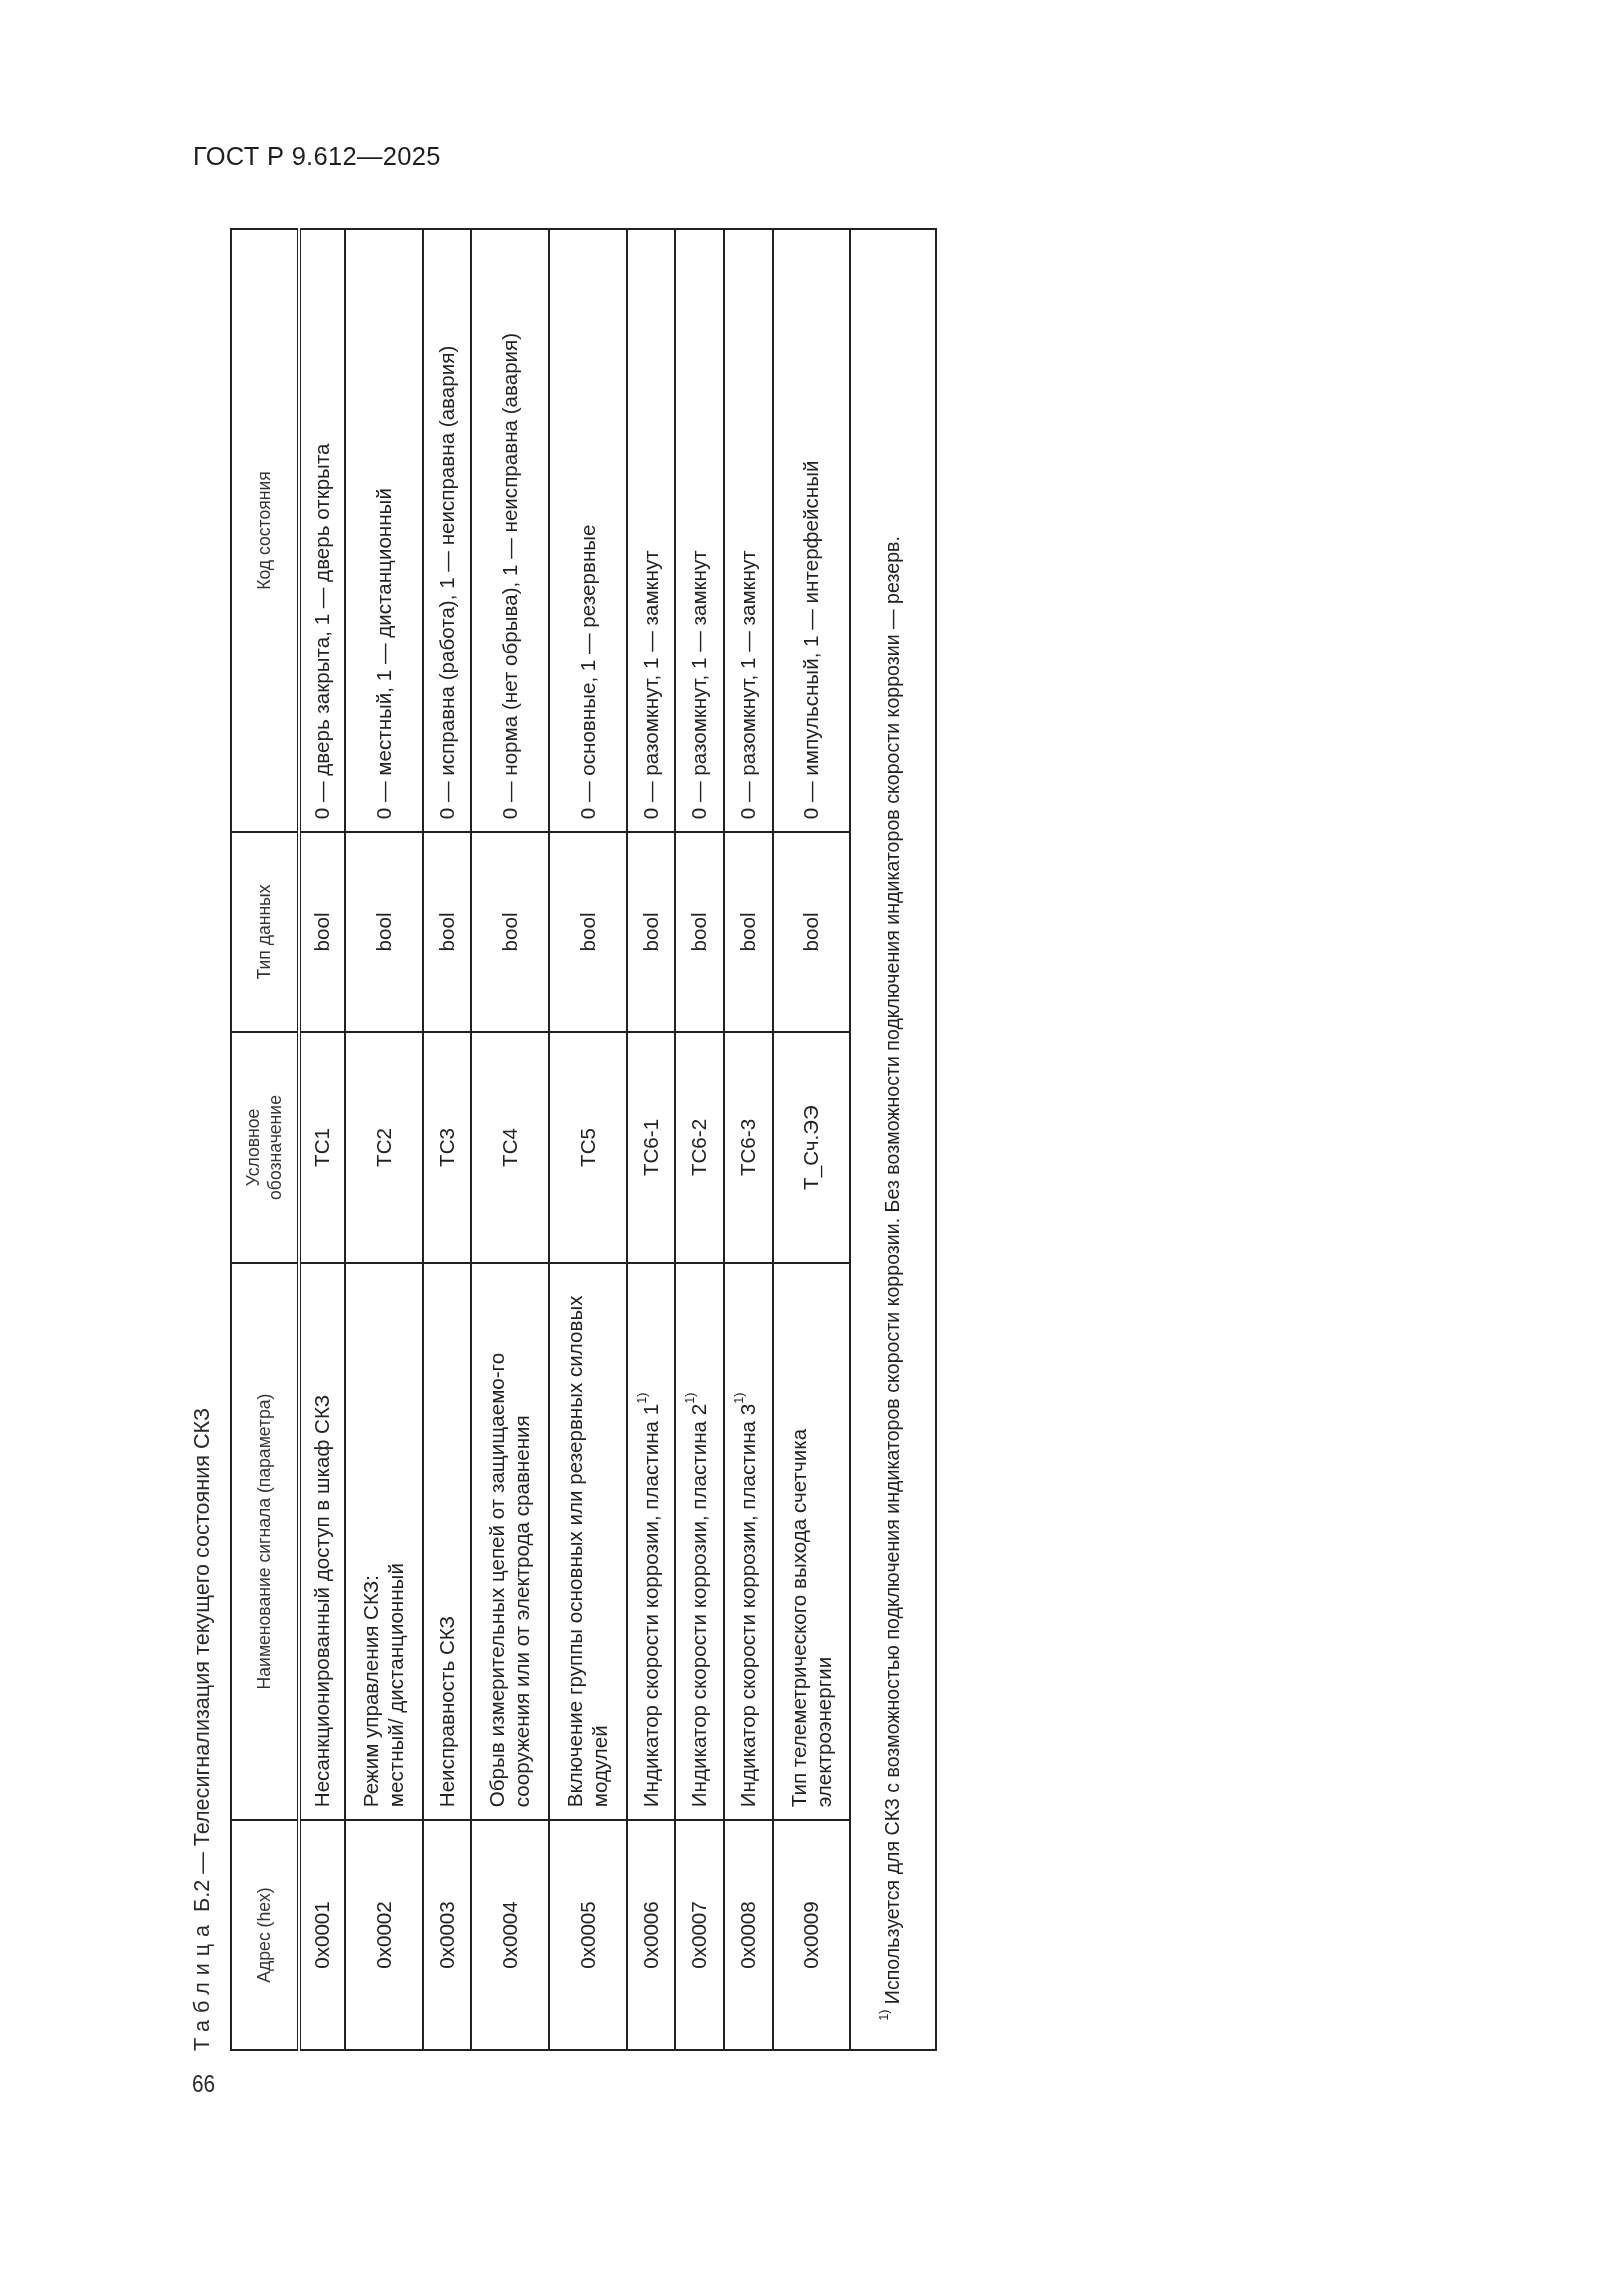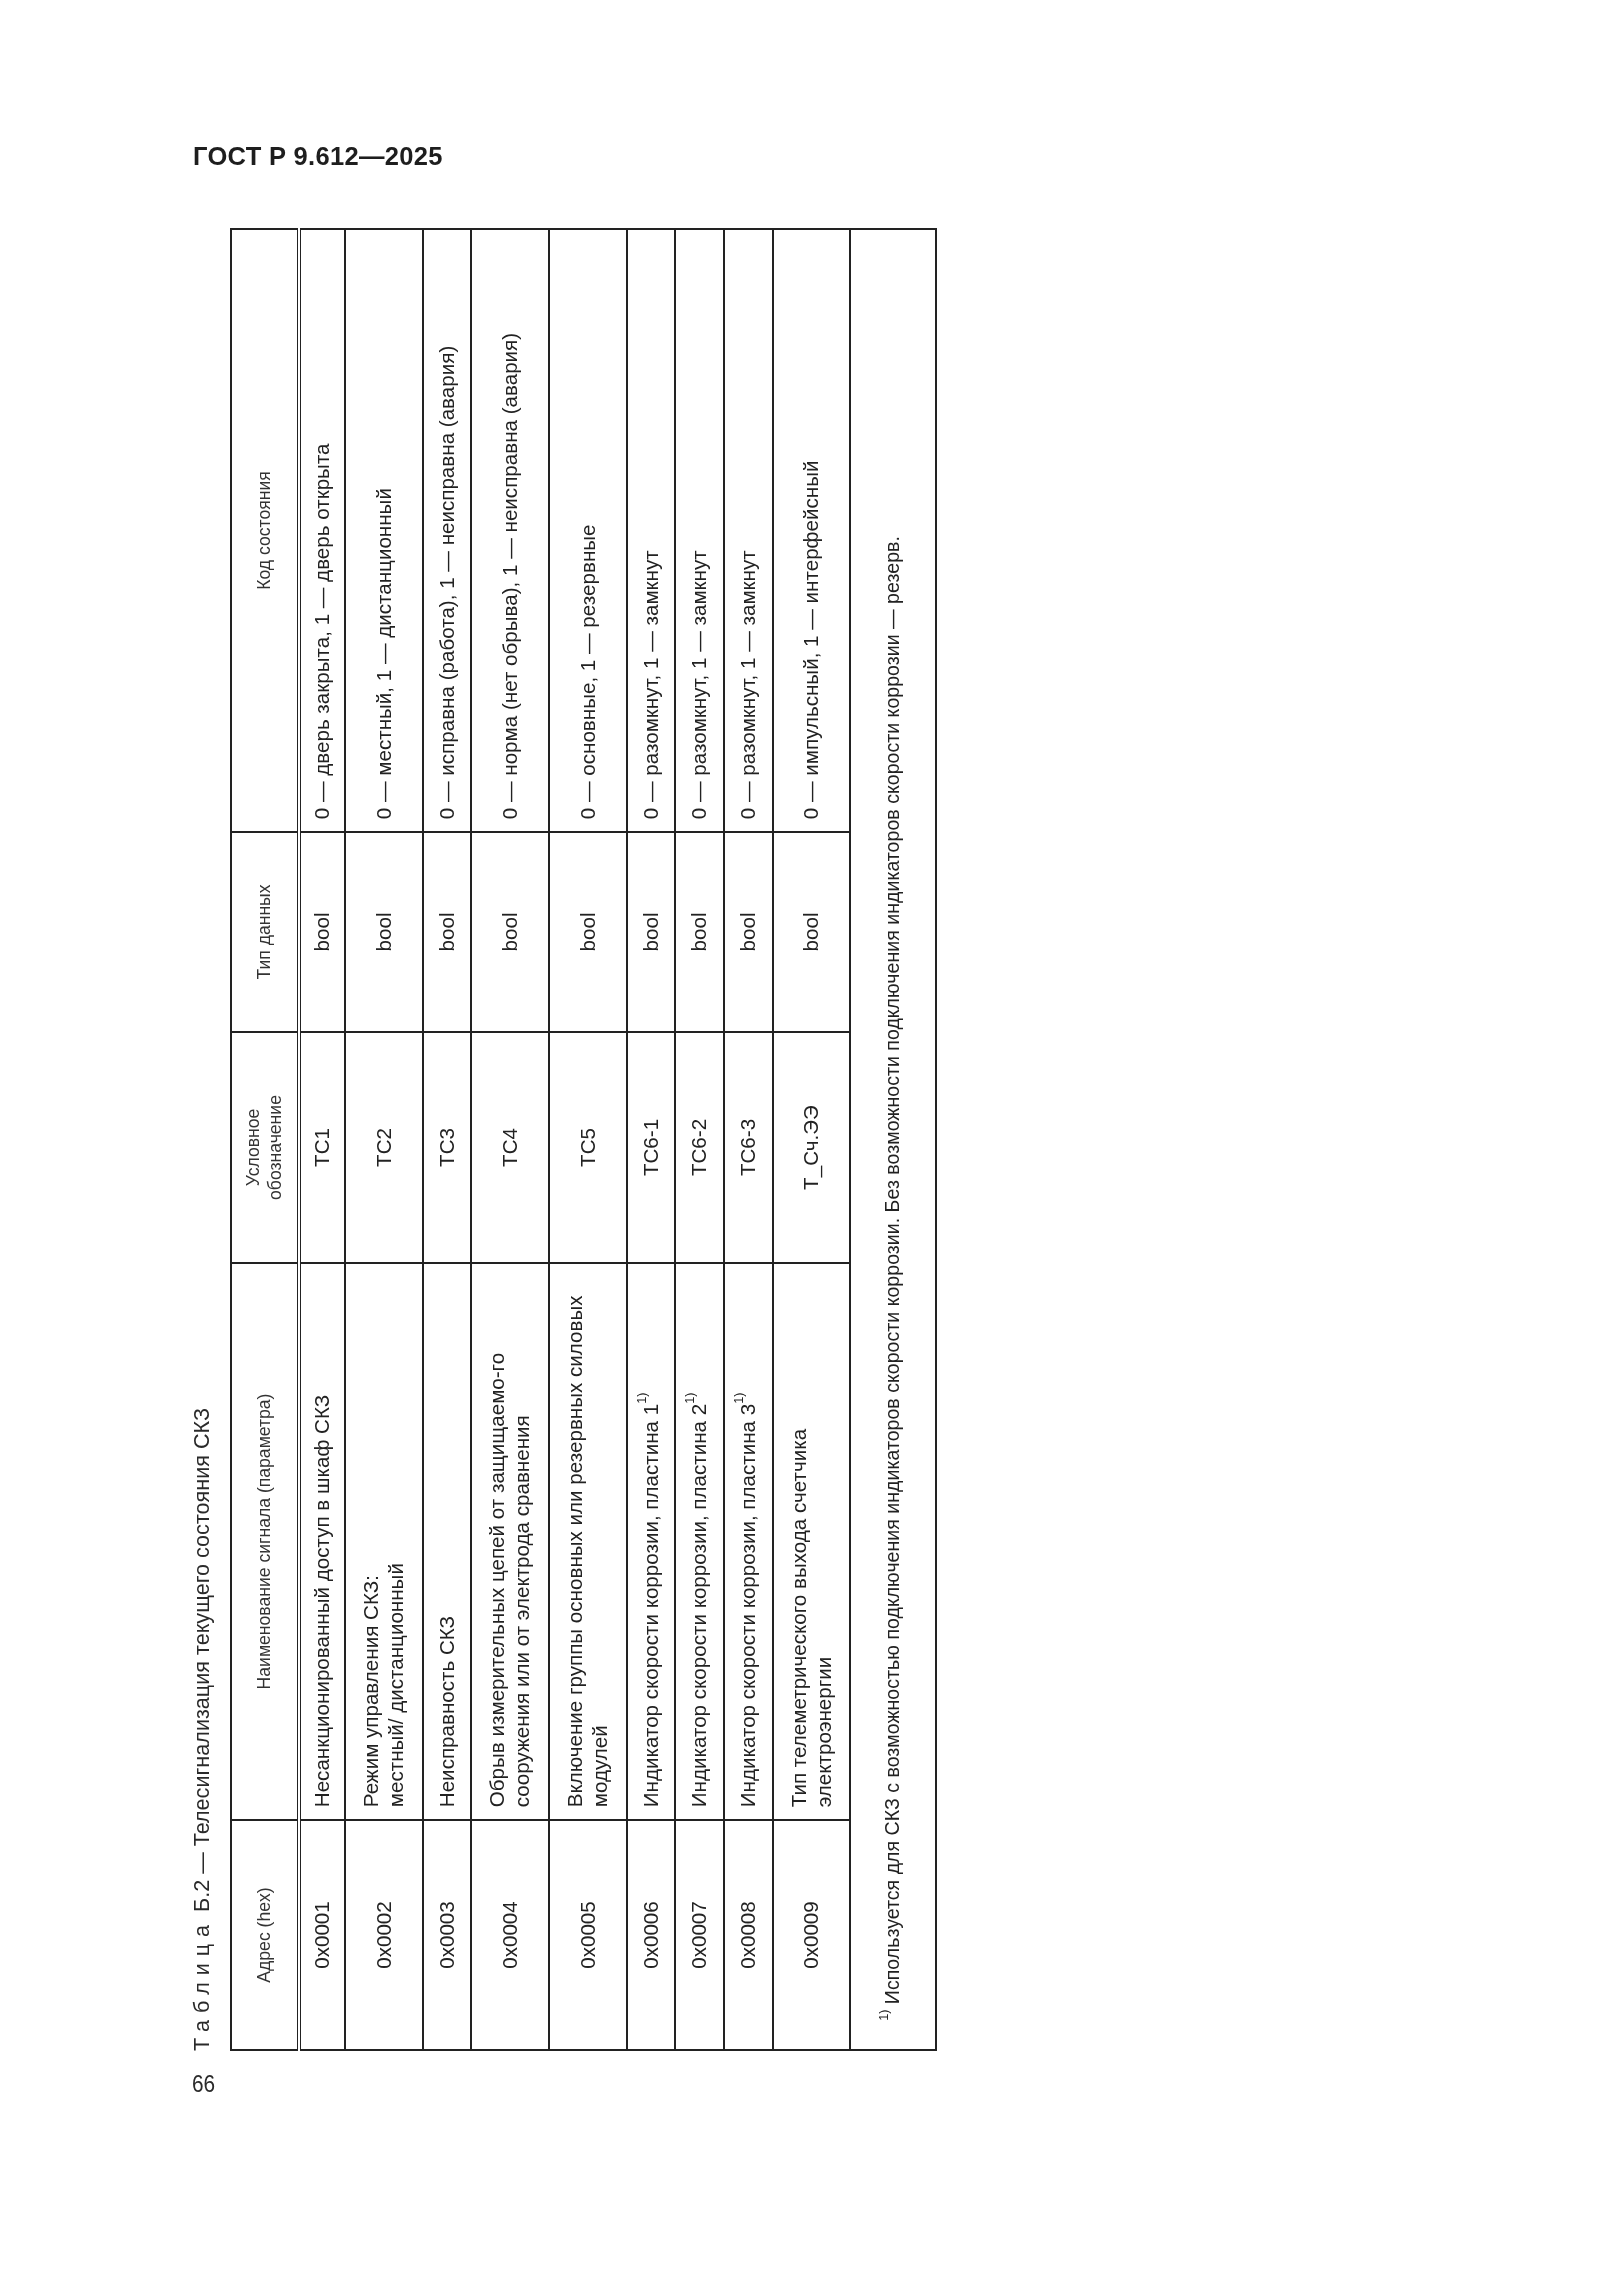--- a/index.html
+++ b/index.html
@@ -1,18 +1,18 @@
 <!DOCTYPE html>
 <html><head>
 <meta charset="utf-8">
 <style>
   html, body { margin:0; padding:0; background:#ffffff; }
   body { width:1621px; height:2293px; position:relative; overflow:hidden;
          font-family:"Liberation Sans", "DejaVu Sans", sans-serif; color:#222; }
-  .doc-header { position:absolute; left:193px; top:142px; font-size:25.5px; font-weight:bold;
+  .doc-header { position:absolute; left:193px; top:142px; font-size:25.5px; font-weight:normal;
                 letter-spacing:0.3px; color:#1e1e1e; }
   .page-number { position:absolute; left:192px; top:2070px; font-size:24.5px; color:#2a2a2a;
                  transform:scaleX(0.85); transform-origin:left top; }
   .rotated { position:absolute; left:181px; top:2051px; width:1821px; height:762px;
              transform:rotate(-90deg); transform-origin:0 0; }
   .caption { position:absolute; left:0; top:7.8px; height:35px; font-size:21.6px; color:#2a2a2a;
              white-space:nowrap; }
   .caption .lbl { letter-spacing:6.9px; }
   table.t { position:absolute; left:0; top:49px; width:1821px; border-collapse:collapse;
             table-layout:fixed; font-size:20.6px; line-height:1.2; }

